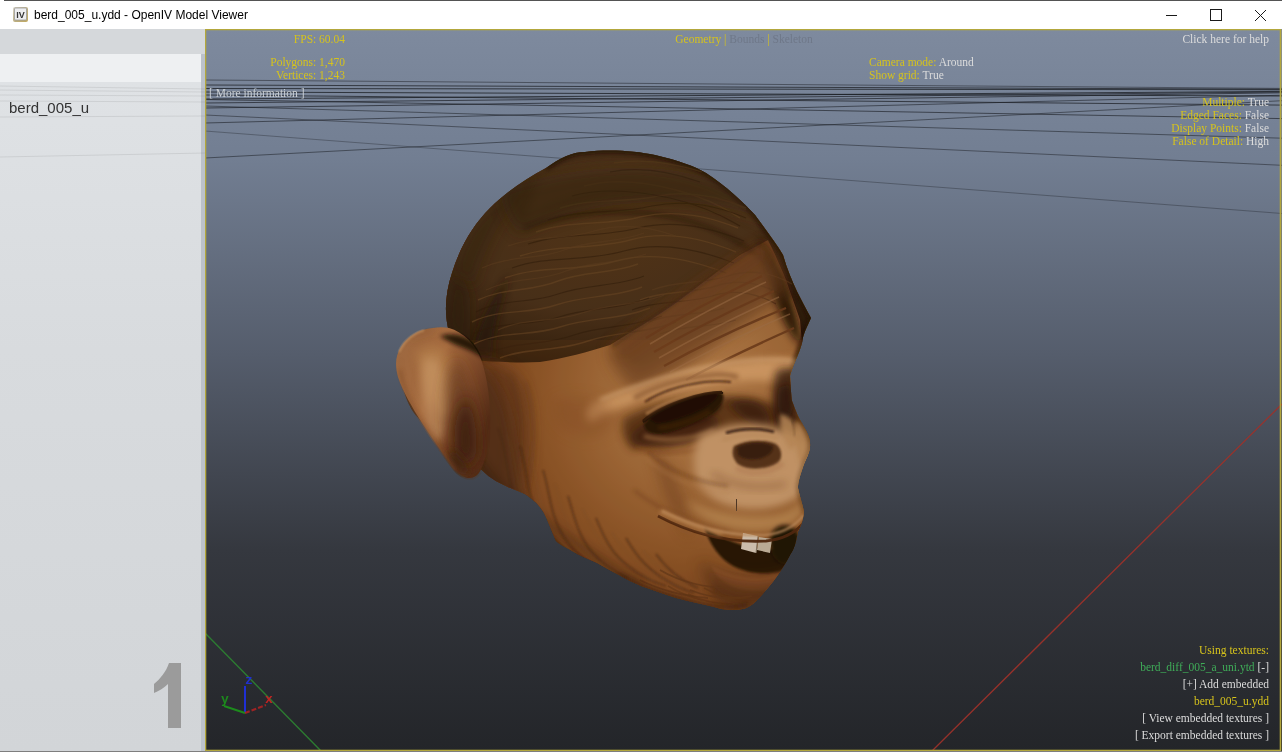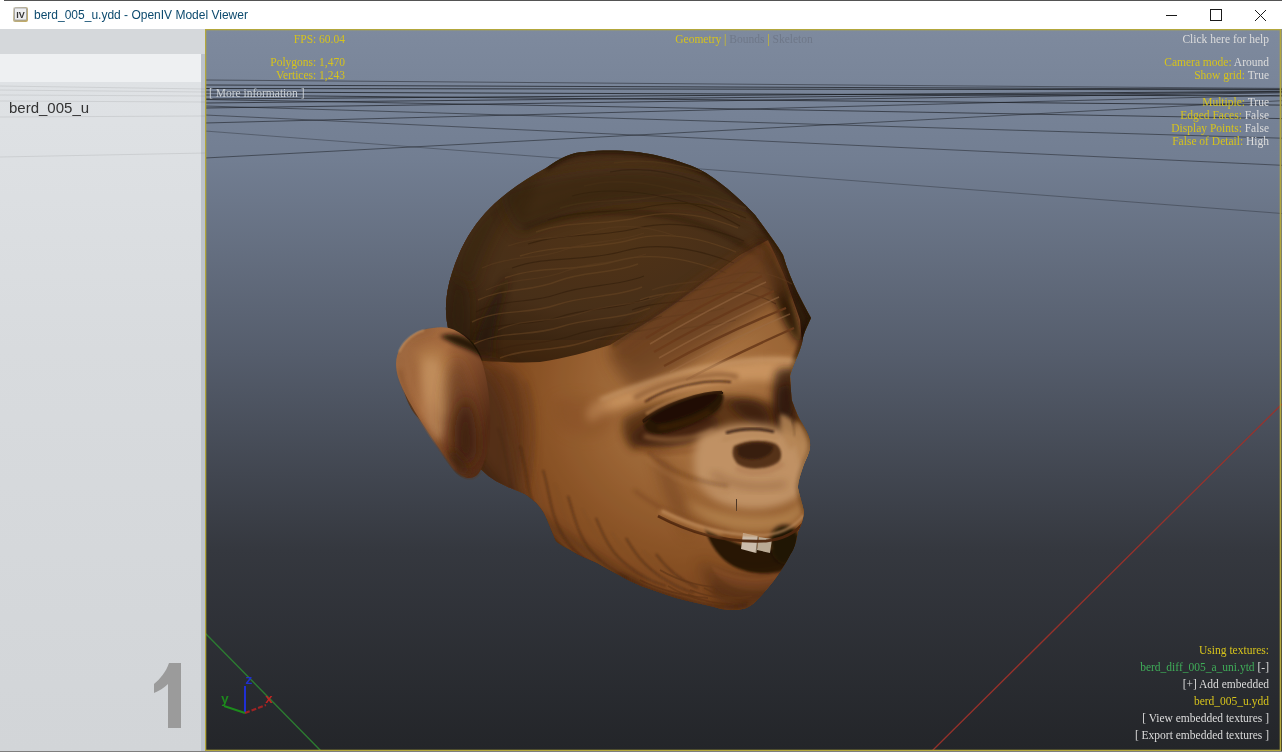--- a/index.html
+++ b/index.html
@@ -1,20 +1,20 @@
 <!DOCTYPE html>
 <html><head>
 <meta charset="utf-8">
 <style>
 html,body{margin:0;padding:0;width:1282px;height:752px;overflow:hidden;background:#fff;}
 body{font-family:"Liberation Sans",sans-serif;position:relative;}
 .mono{font-family:Liberation Serif, serif;font-size:11.5px;line-height:13px;white-space:pre;}
 #titlebar{position:absolute;left:4px;top:0;width:1282px;height:29px;background:#ffffff;border-top:1px solid #535353;box-sizing:border-box;}
 #ticon{position:absolute;left:9px;top:6px;width:15px;height:15px;}
-#ttext{position:absolute;left:30px;top:7px;font-size:12px;color:#0c4a6e;}
+#ttext{position:absolute;left:30px;top:7px;font-size:12px;color:#000000;}
 #winbtns{position:absolute;right:0;top:0;width:141px;height:29px;}
 #sidebar{position:absolute;left:0;top:29px;width:205px;height:723px;background:#d5d8db;}
 #mr-row{position:absolute;left:0;top:0;width:205px;height:25px;background:#b2bac5;}
 #mr-check{position:absolute;left:5px;top:2px;width:16px;height:16px;background:#fbfcfd;border:2px solid #878d95;}
 #mr-label{position:absolute;left:32px;top:3px;font-size:15px;color:#1a1a1a;}
 #row1{position:absolute;left:0;top:25px;width:201px;height:28px;background:#eef0f2;}
 #row1 span{position:absolute;left:9px;top:5px;font-size:15px;color:#333;margin-top:40px;}
 #sb-rest{position:absolute;left:0;top:53px;width:201px;height:670px;background:linear-gradient(180deg,#dfe2e5 0%,#d8dbde 40%,#d2d5d8 100%);}
 #sb-strip{position:absolute;left:201px;top:25px;width:4px;height:698px;background:#bcc2ca;}
 
@@ -392,21 +392,21 @@
   </g>
  </svg>
 </div>
 
 <div class="ov mono" style="left:209px;top:33px;width:136px;text-align:right;"><span class="yel">FPS: 60.04</span></div>
 <div class="ov mono" style="left:209px;top:56px;width:136px;text-align:right;"><span class="yel">Polygons: 1,470
 Vertices: 1,243</span></div>
 <div class="ov mono" style="left:209px;top:87px;"><span class="gry">[ More information ]</span></div>
 <div class="ov mono" style="left:444px;top:33px;width:600px;text-align:center;"><span class="yel">Geometry</span><span style="color:#6f7889"> </span><span class="yel">|</span><span style="color:#6f7889"> Bounds </span><span class="yel">|</span><span style="color:#6f7889"> Skeleton</span></div>
 <div class="ov mono" style="left:869px;top:33px;width:400px;text-align:right;"><span class="wht">Click here for help</span></div>
-<div class="ov mono" style="left:869px;top:56px;width:400px;text-align:right;"><span class="yel">Camera mode:</span><span class="wht"> Around</span>
+<div class="ov mono" style="left:869px;top:56px;width:400px;"><span class="yel">Camera mode:</span><span class="wht"> Around</span>
 <span class="yel">Show grid:</span><span class="wht"> True</span></div>
 <div class="ov mono" style="left:869px;top:96px;width:400px;text-align:right;"><span class="yel">Multiple:</span><span class="wht"> True</span>
 <span class="yel">Edged Faces:</span><span class="wht"> False</span>
 <span class="yel">Display Points:</span><span class="wht"> False</span>
 <span class="yel">False of Detail:</span><span class="wht"> High</span></div>
 <div class="ov mono" style="left:869px;top:642px;width:400px;text-align:right;line-height:17px;"><span class="yel">Using textures:</span>
 <span class="grn">berd_diff_005_a_uni.ytd</span><span class="wht"> [-]</span>
 <span class="wht">[+] Add embedded</span>
 <span class="yel">berd_005_u.ydd</span>
 <span class="wht">[ View embedded textures ]</span>

